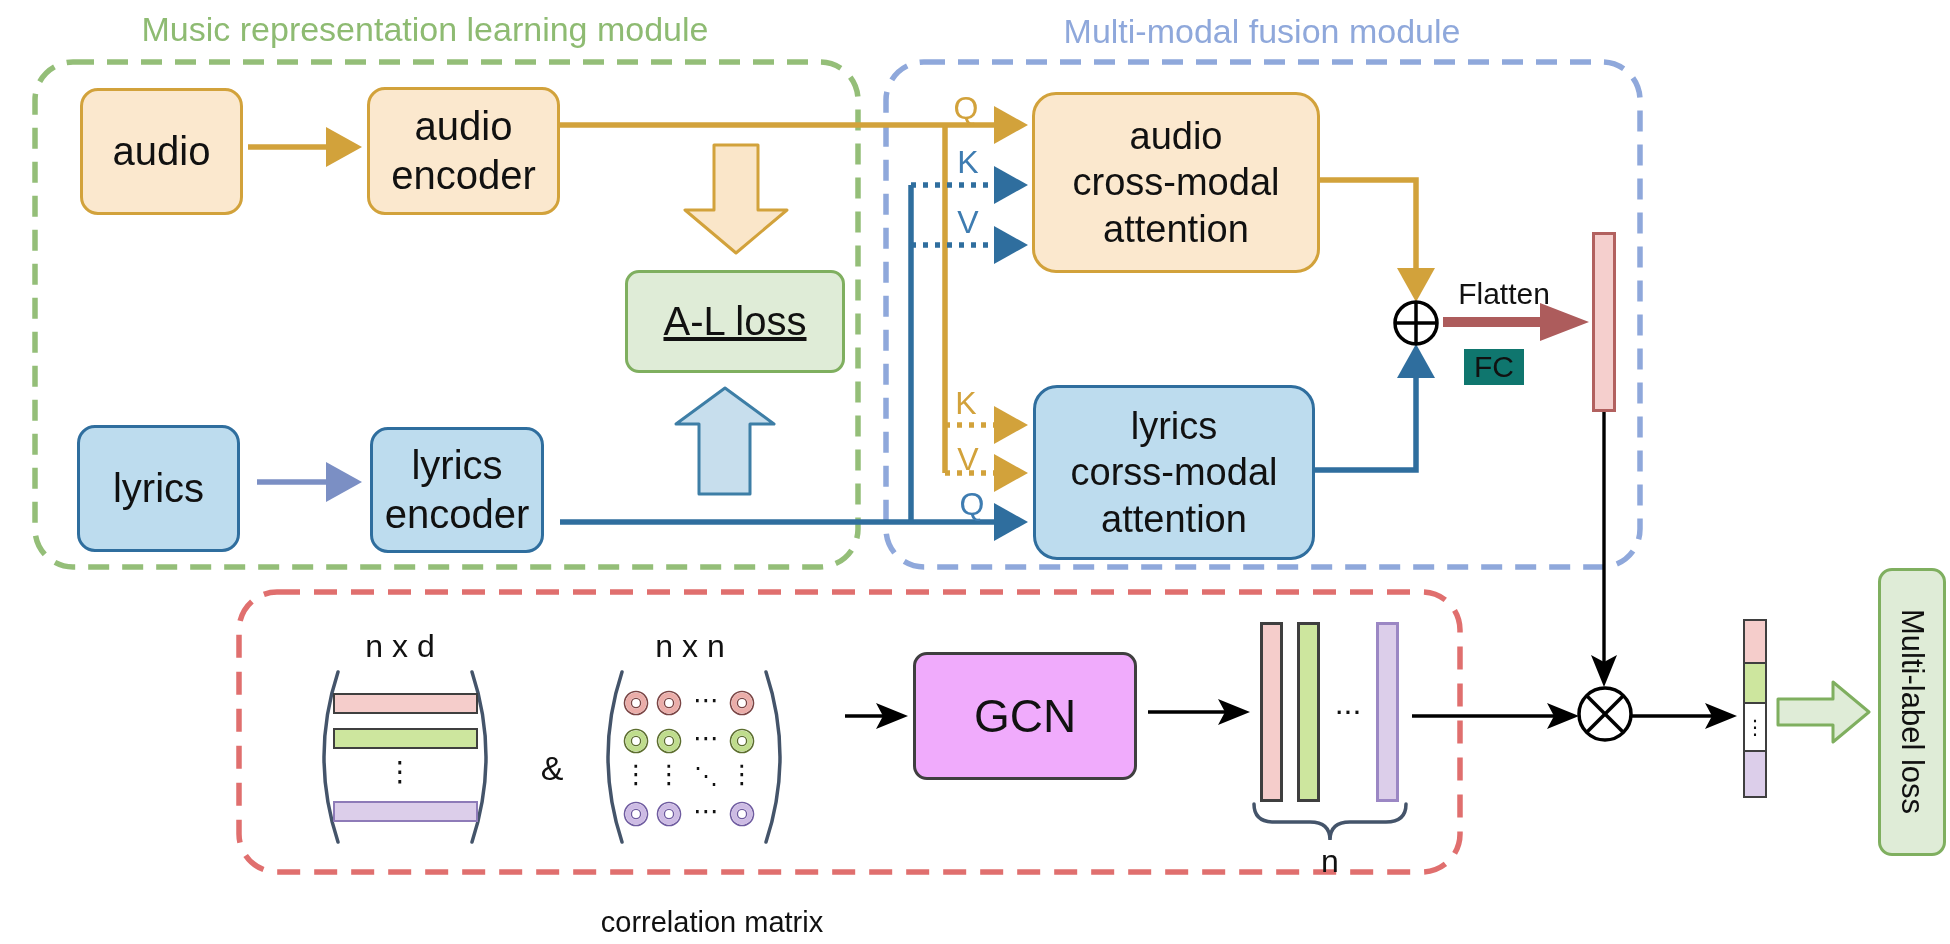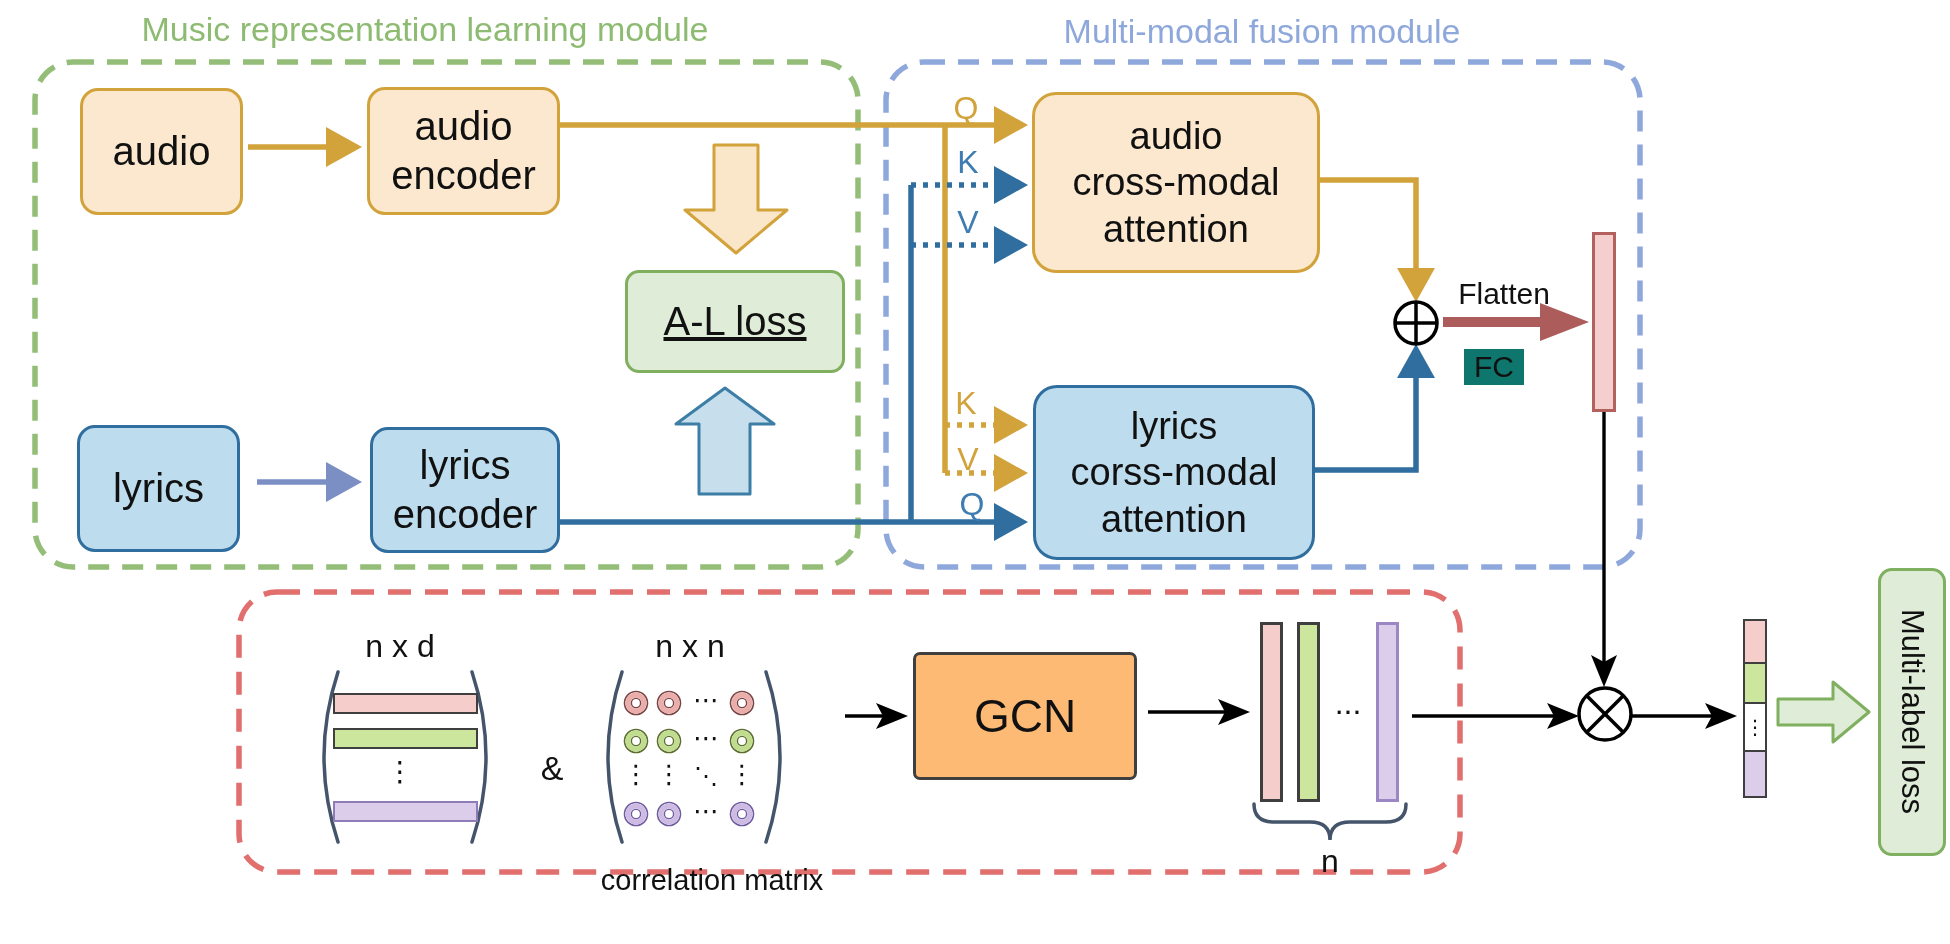--- a/index.html
+++ b/index.html
@@ -9,21 +9,21 @@
   }
   .stage svg{position:absolute;left:0;top:0;z-index:1;}
   .box{
     position:absolute;box-sizing:border-box;display:flex;flex-direction:column;
     align-items:center;justify-content:center;text-align:center;z-index:2;
     line-height:1.22;color:#111;
   }
   .orange{background:#FBE8CE;border:3px solid #D2A23B;border-radius:18px;}
   .bluebox{background:#BDDCEE;border:3px solid #2F6E9E;border-radius:18px;}
   .greenbox{background:#DFECD7;border:3px solid #7FAF5F;border-radius:14px;}
-  .graybox{background:#fdba74;border:3px solid #3F3F3F;border-radius:7px;}
+  .graybox{background:#f0abfc;border:3px solid #3F3F3F;border-radius:14px;}
   .lbl{position:absolute;transform:translate(-50%,-50%);white-space:nowrap;z-index:3;}
   .bar{position:absolute;box-sizing:border-box;z-index:2;}
   .seg{box-sizing:border-box;width:24px;border:2px solid #3F3F3F;}
   .vec{position:absolute;left:1743px;top:619px;width:24px;z-index:2;display:flex;flex-direction:column;}
   .vec .seg + .seg{margin-top:-2px;}
   .mtx-row{position:absolute;height:21px;width:145px;box-sizing:border-box;z-index:2;}
 </style>
 </head>
 <body>
 
@@ -136,21 +136,21 @@
         <circle cx="742" cy="814" r="4.6" fill="none" stroke="#6F5BA0" stroke-width="1.4"></circle>
       </g>
   </svg>
 
   <span class="lbl" style="left:1262px;top:31px;font-size:34px;color:#8FA8DB;">Multi-modal fusion module</span>
   <span class="lbl" style="left:425px;top:29px;font-size:34px;color:#8EBB72;">Music representation learning module</span>
 
   <div class="box orange" style="left:80px;top:88px;width:163px;height:127px;font-size:40px;">audio</div>
   <div class="box orange" style="left:367px;top:87px;width:193px;height:128px;font-size:40px;padding:16px 8px;">audio encoder</div>
   <div class="box bluebox" style="left:77px;top:425px;width:163px;height:127px;font-size:40px;">lyrics</div>
-  <div class="box bluebox" style="left:370px;top:427px;width:190px;height:126px;font-size:40px;padding:0 8px;">lyrics encoder</div>
+  <div class="box bluebox" style="left:370px;top:427px;width:174px;height:126px;font-size:40px;padding:0 8px;">lyrics encoder</div>
   <div class="box greenbox" style="left:625px;top:270px;width:220px;height:103px;font-size:40px;text-decoration:underline;">A-L loss</div>
 
   <div class="box orange" style="left:1032px;top:92px;width:288px;height:181px;font-size:38px;border-radius:24px;">
     <span>audio</span>
     <span>cross-modal</span>
     <span>attention</span>
   </div>
   <div class="box bluebox" style="left:1033px;top:385px;width:282px;height:175px;font-size:38px;border-radius:24px;">
     <span>lyrics</span>
     <span>corss-modal</span>
@@ -186,21 +186,21 @@
   <span class="lbl" style="left:552px;top:768px;font-size:34px;">&amp;</span>
 
   <span class="lbl" style="left:690px;top:646px;font-size:32px;text-align:center;">n x n</span>
   <span class="lbl" style="left:706px;top:700px;font-size:26px;">⋯</span>
   <span class="lbl" style="left:706px;top:738px;font-size:26px;">⋯</span>
   <span class="lbl" style="left:636px;top:774px;font-size:26px;">⋮</span>
   <span class="lbl" style="left:669px;top:774px;font-size:26px;">⋮</span>
   <span class="lbl" style="left:706px;top:776px;font-size:24px;">⋱</span>
   <span class="lbl" style="left:742px;top:774px;font-size:26px;">⋮</span>
   <span class="lbl" style="left:706px;top:811px;font-size:26px;">⋯</span>
-  <span class="lbl" style="left:712px;top:880px;font-size:29px;">correlation matrix</span>
+  <span class="lbl" style="left:712px;top:922px;font-size:29px;">correlation matrix</span>
 
   <div class="bar" style="left:1260px;top:622px;width:23px;height:180px;background:#F5CDCB;border:3px solid #3F3F3F;"></div>
   <div class="bar" style="left:1297px;top:622px;width:23px;height:180px;background:#CDE69E;border:3px solid #3F3F3F;"></div>
   <span class="lbl" style="left:1348px;top:703px;font-size:32px;">...</span>
   <div class="bar" style="left:1376px;top:622px;width:23px;height:180px;background:#DCCEEA;border:3px solid #9B87C4;"></div>
   <span class="lbl" style="left:1330px;top:861px;font-size:32px;">n</span>
 
   <div class="vec">
     <div class="seg" style="height:45px;background:#F5CDCB;"></div>
     <div class="seg" style="height:42px;background:#CDE69E;"></div>

